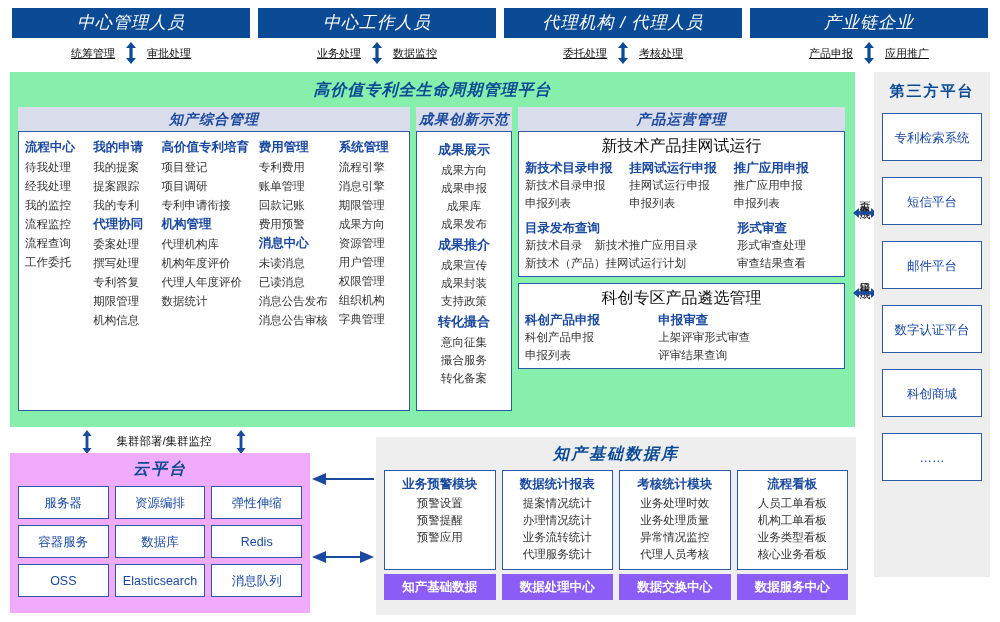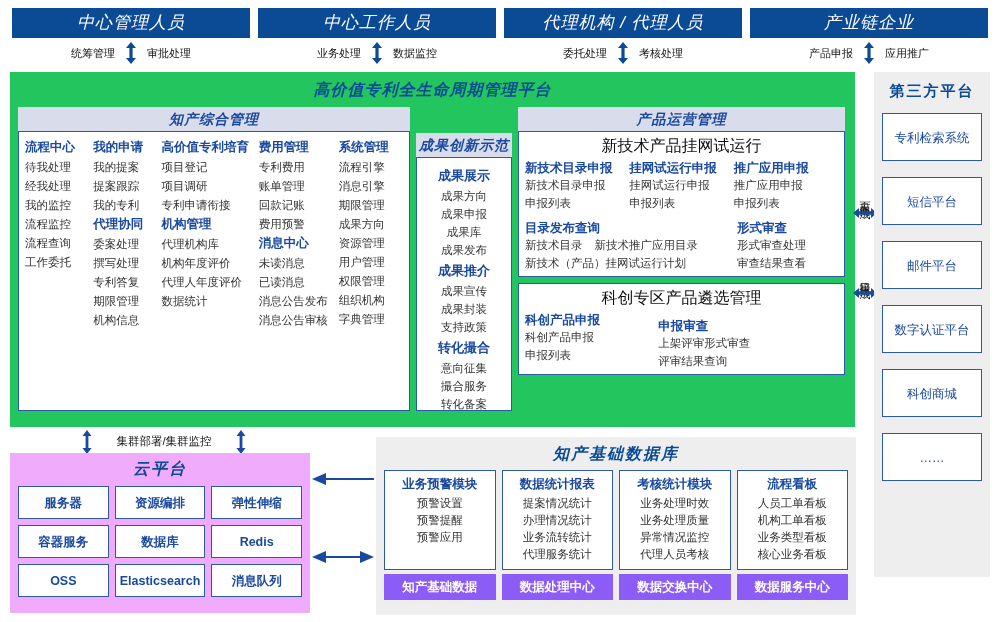--- a/index.html
+++ b/index.html
@@ -16,69 +16,69 @@
             display: flex; gap: 8px; padding: 0 12px; }
   .actor-col { flex: 1; display: flex; flex-direction: column; }
   .actor-box {
     background: #0b4b96; color: #fff; text-align: center;
     font-size: 17px; font-weight: normal; letter-spacing: 1px;
     height: 30px; line-height: 30px;
     font-style: italic;
   }
   .actor-flows { display: flex; align-items: center; justify-content: center;
                  gap: 10px; height: 30px; font-size: 11px; color: #111; }
-  .actor-flows .lbl { white-space: nowrap; }
+  .actor-flows .lbl { white-space: nowrap; text-decoration: underline; }
   .vert-arrow { display: inline-block; width: 12px; height: 22px; position: relative; }
   .vert-arrow svg { display: block; }
 
   
   .platform {
     position: absolute; left: 10px; top: 72px; width: 845px; height: 355px;
-    background: #22c55e;
+    background: #86efac;
   }
   .platform-title {
     text-align: center; font-size: 16px; font-weight: bold; font-style: italic;
     color: #0b4b96; padding-top: 8px; letter-spacing: 1px;
   }
   .platform-body { display: flex; gap: 6px; padding: 6px 8px 8px 8px; height: 318px; }
 
   .group { display: flex; flex-direction: column; background: transparent; }
   .group-head {
     background: #d9dcea; color: #1a49a0; font-weight: bold; font-style: italic;
     font-size: 14px; text-align: center; height: 24px; line-height: 24px;
     letter-spacing: 1px;
   }
   .group-body {
     flex: 1; border: 1px solid #2e59a8; background: #fff; padding: 6px 4px;
     overflow: hidden;
   }
 
   .g-zhichan { width: 392px; border-radius: 29px; }
-  .g-chengguo { width: 96px; margin-top: 26px; }
+  .g-chengguo { width: 96px; }
   .g-chanpin { width: 327px; }
 
   .cols { display: flex; height: 100%; }
   .col { flex: 1; padding: 0 2px; }
   .col-head {
     color: #1a49a0; font-weight: bold; font-size: 12.5px;
     margin-bottom: 3px; margin-top: 1px; line-height: 16px;
   }
   .col-item { color: #333; font-size: 11.5px; line-height: 19px; white-space: nowrap; }
 
   
   .g-chengguo .col-head { text-align: center; font-size: 13px; margin-top: 4px; }
   .g-chengguo .col-item { text-align: center; font-size: 11.5px; line-height: 18px; }
 
   
   .subbox { border: 1px solid #2e59a8; background: #fff; padding: 4px 6px; }
   .subbox + .subbox { margin-top: 6px; }
   .subbox-title { text-align: center; font-weight: normal; font-size: 16px; color: #111; margin-bottom: 3px; }
   .op-row { display: flex; }
   .op-col { flex: 1; }
-  .op-col.wide { flex: 1.35; margin-top: 6px; }
+  .op-col.wide { flex: 1.35; }
   .op-head { color: #1a49a0; font-weight: bold; font-size: 12.5px; line-height: 16px; }
   .op-item { color: #333; font-size: 11.5px; line-height: 18px; white-space: nowrap; }
   .op-inline { display: flex; gap: 12px; }
 
   
   .integration {
     position: absolute; left: 856px; top: 72px; width: 18px; height: 355px;
     display: flex; flex-direction: column; align-items: center;
     justify-content: center; gap: 6px;
   }
@@ -108,21 +108,21 @@
   }
   .cluster .lbl { font-size: 11.5px; color: #111; }
 
   
   .cloud {
     position: absolute; left: 10px; top: 453px; width: 300px; height: 160px;
     background: #f0abfc; padding: 4px 8px 8px 8px;
   }
   .cloud-title { text-align: center; color: #0b4b96; font-weight: bold;
                  font-size: 16px; letter-spacing: 2px; margin: 2px 0 6px 0; font-style: italic;}
-  .cloud-grid { display: grid; grid-template-columns: repeat(3, 1fr); gap: 6px; font-weight: bold; }
+  .cloud-grid { display: grid; grid-template-columns: repeat(3, 1fr); gap: 6px; }
   .cloud-cell {
     border: 1px solid #2e59a8; background: #fff; color: #1a49a0;
     text-align: center; font-size: 12.5px; height: 33px; line-height: 33px;
     overflow: hidden; white-space: nowrap;
   }
 
   
   .mid-arrows { position: absolute; left: 312px; top: 453px; width: 62px; height: 160px; }
 
   

